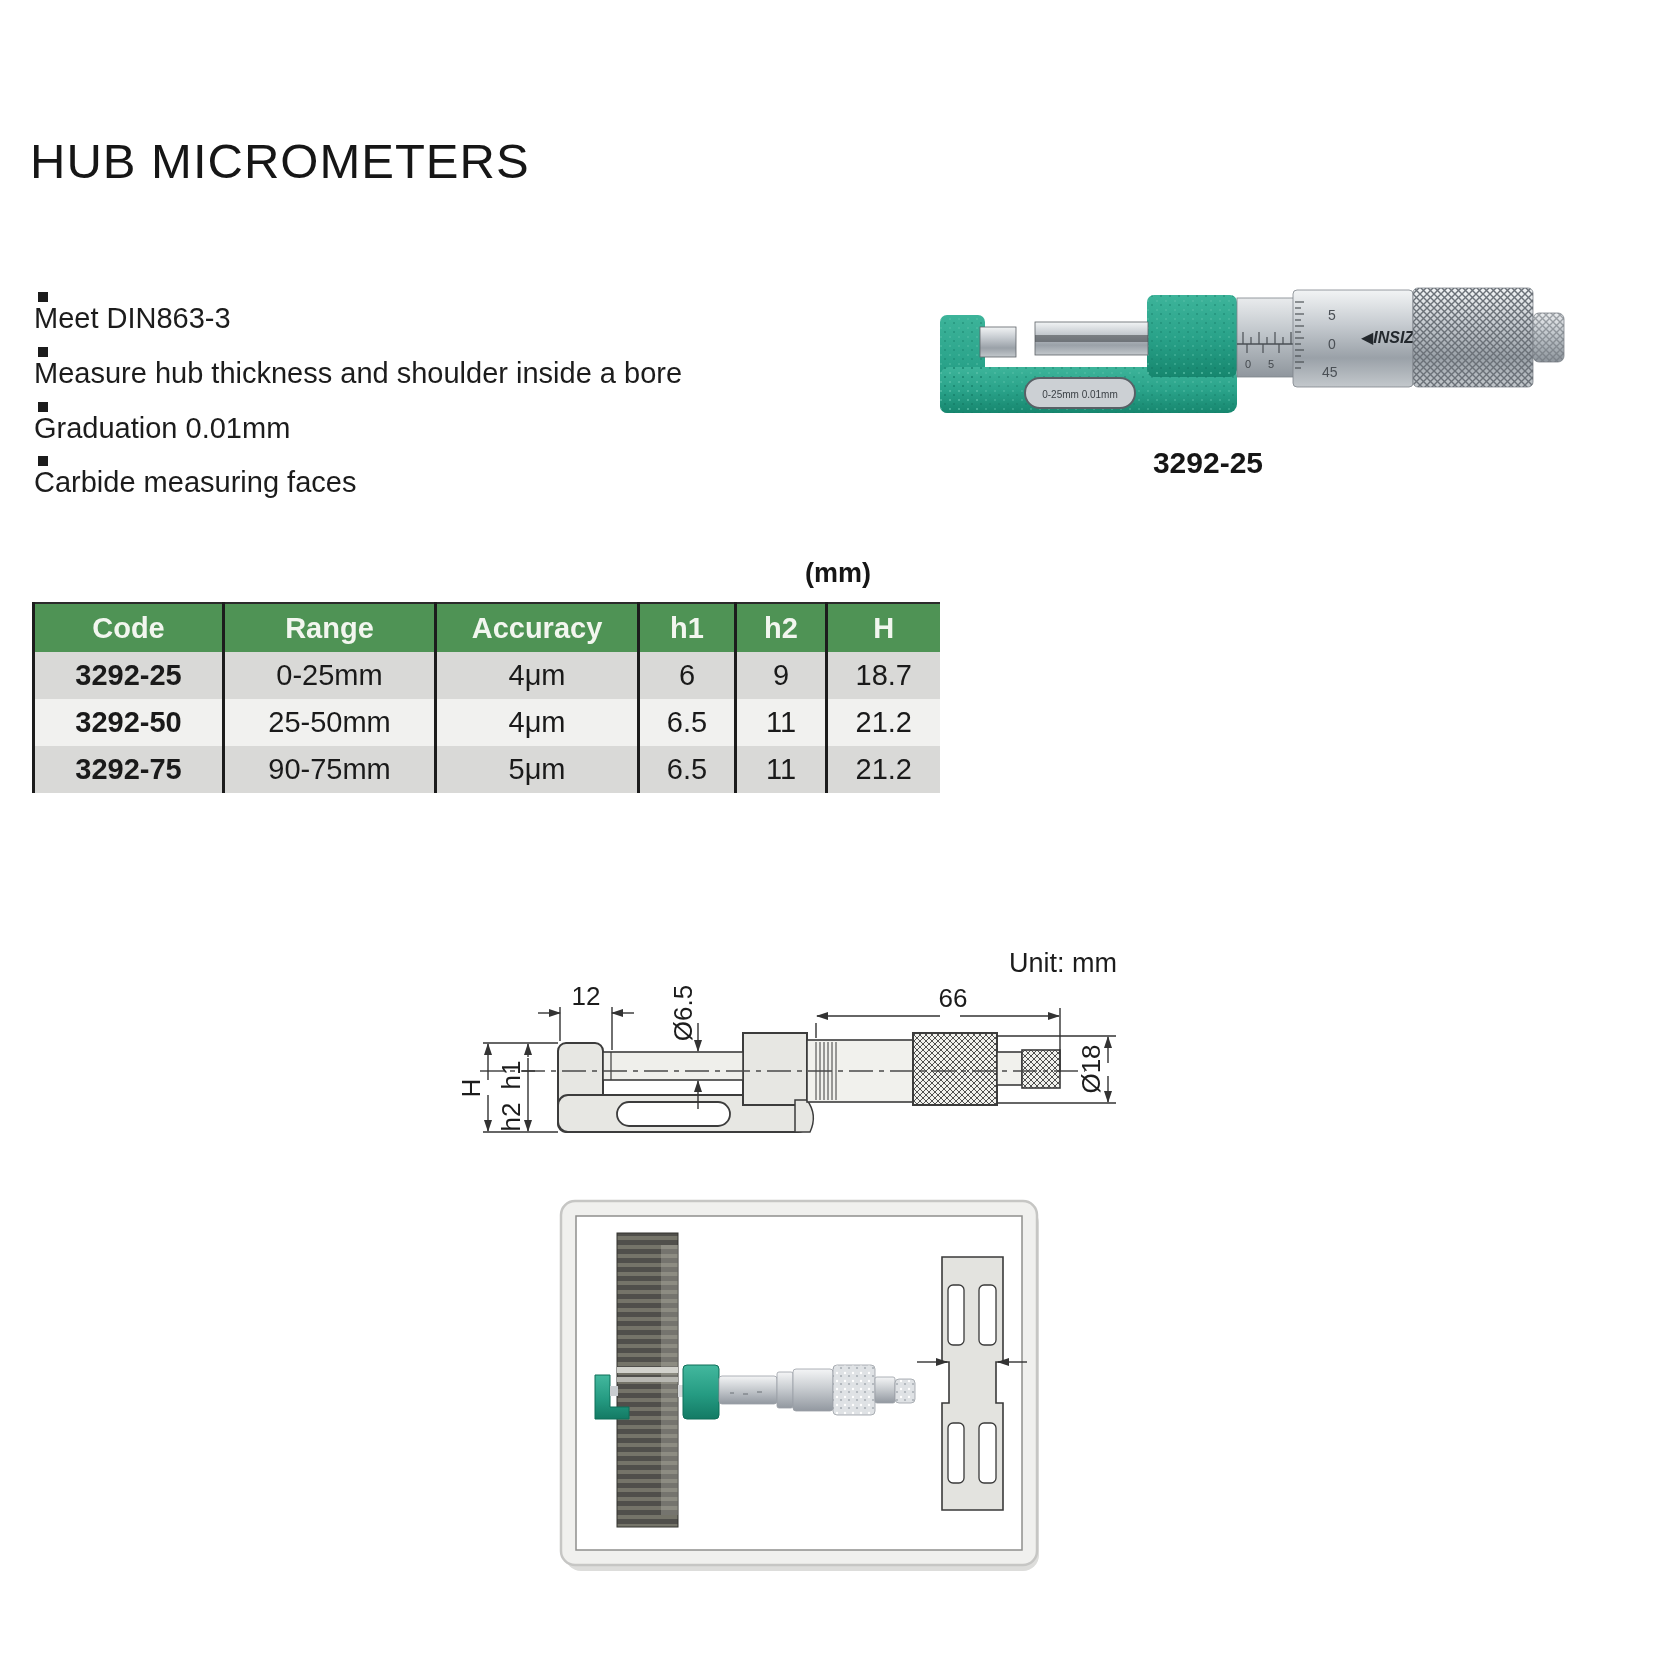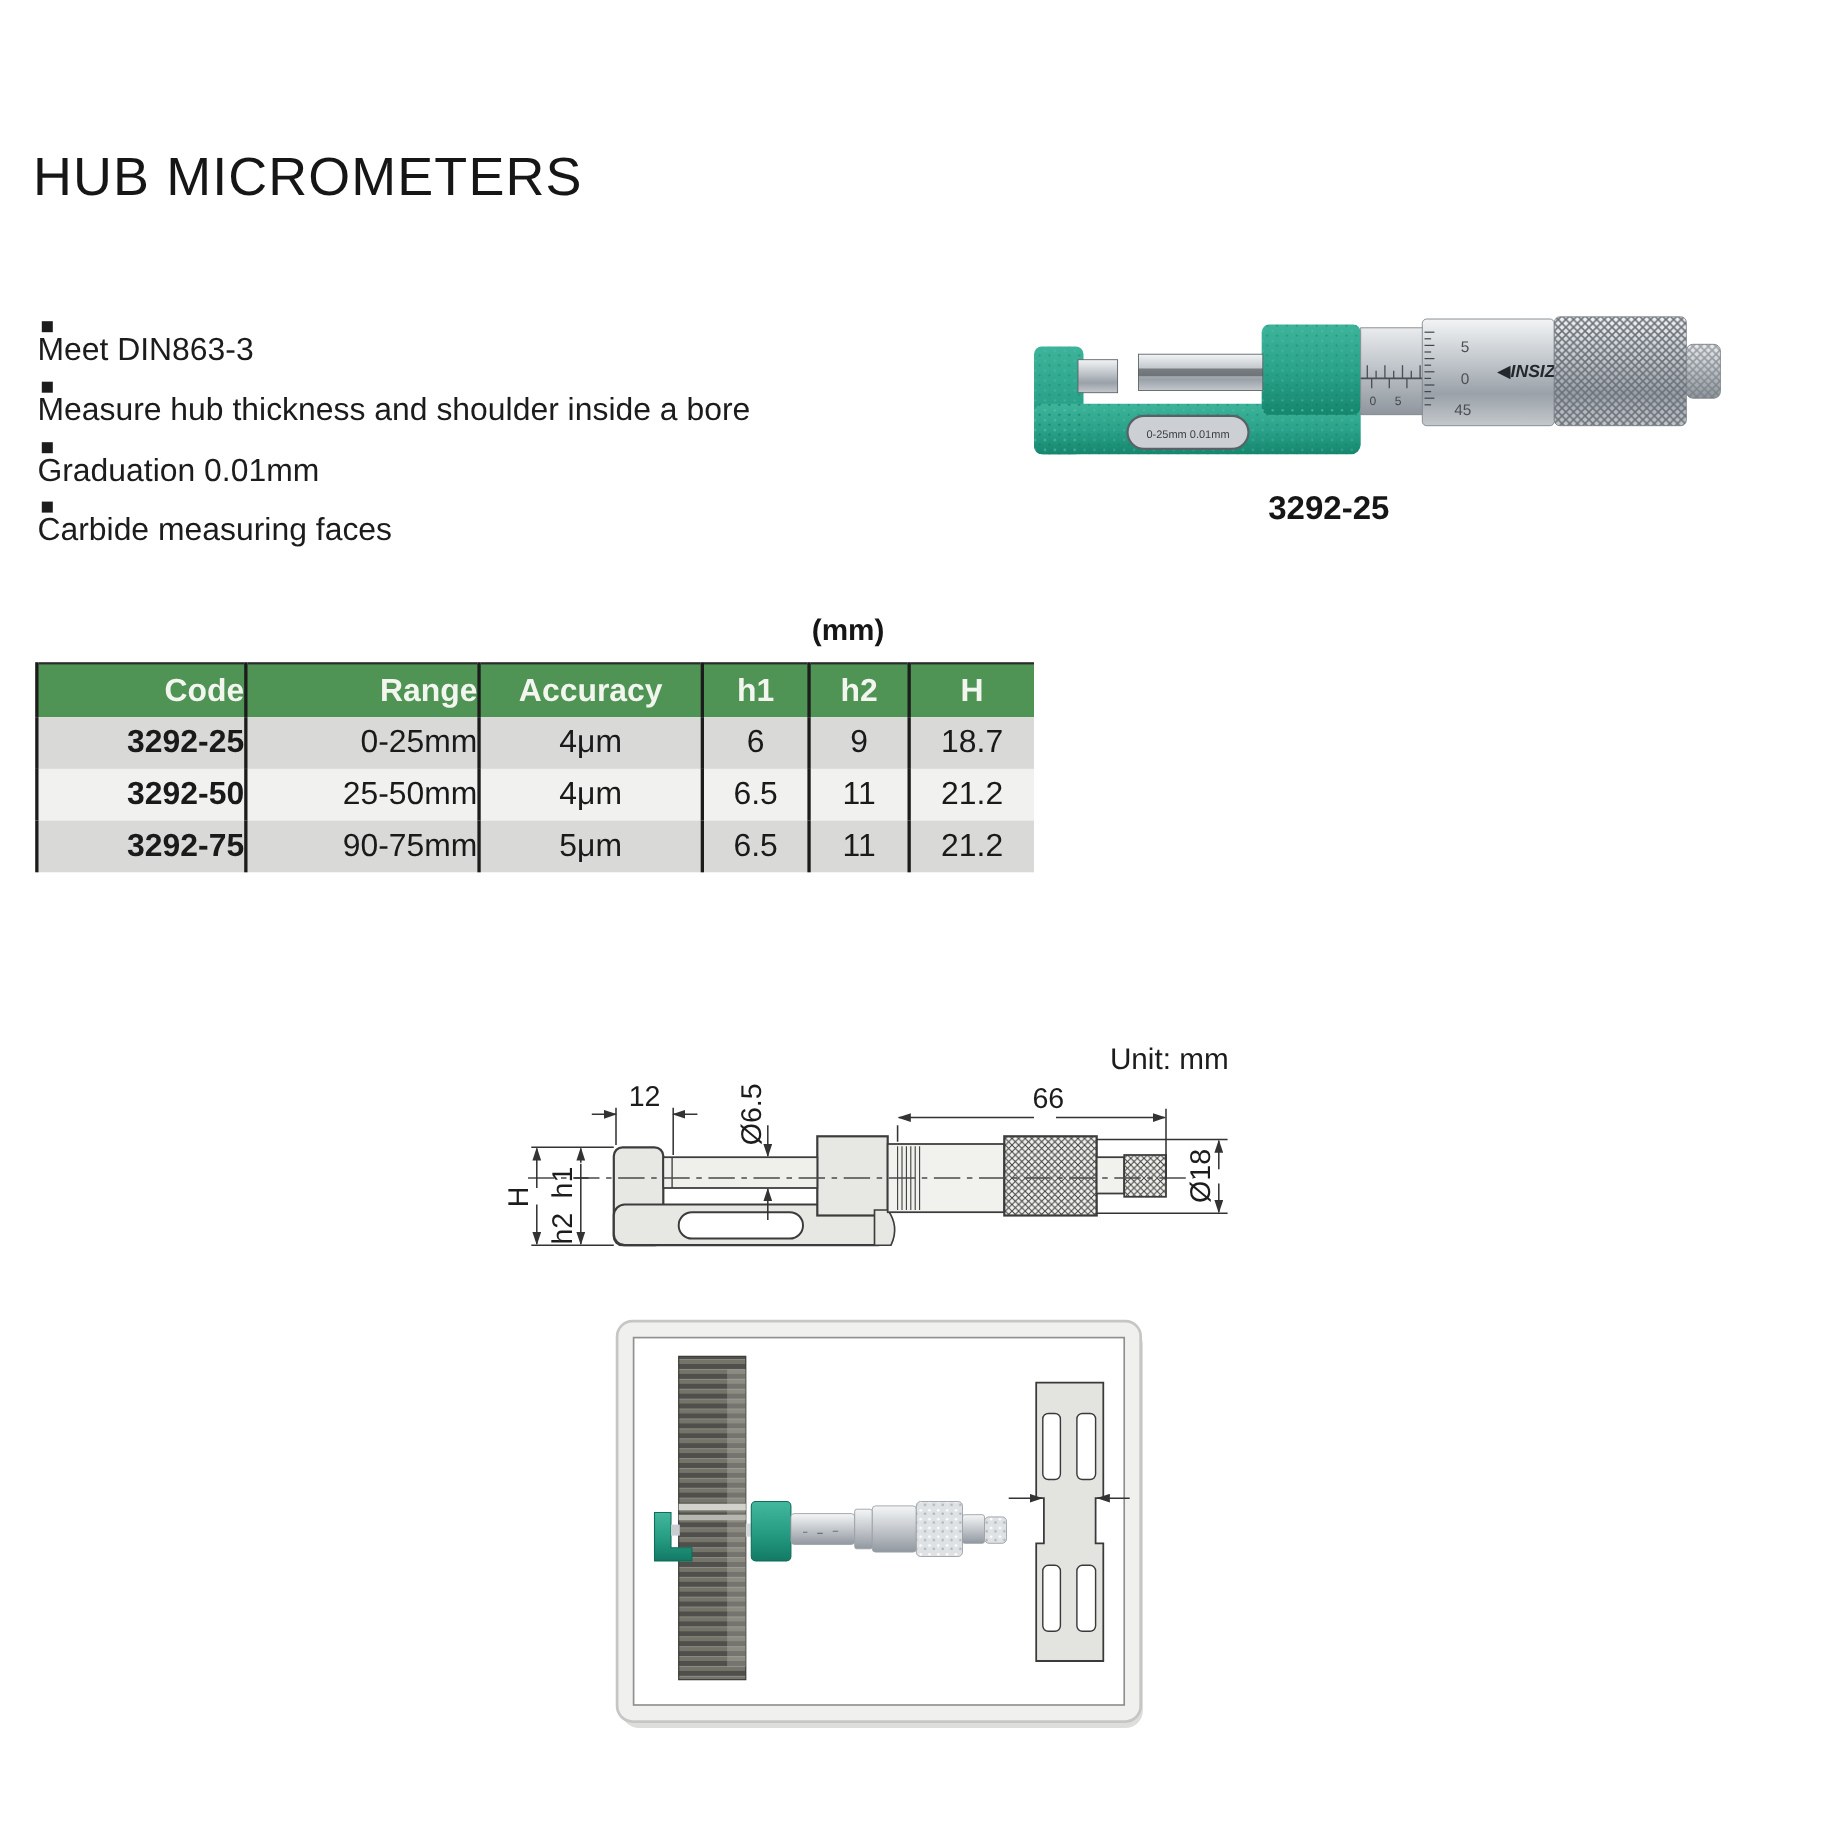--- a/index.html
+++ b/index.html
@@ -11,29 +11,29 @@
   .abs{position:absolute;}
   
   #title{left:30px;top:133px;font-size:49px;font-weight:normal;letter-spacing:1px;color:#161616;}
   
   #features{left:34px;top:281px;width:780px;list-style:none;margin:0;padding:0;}
   #features li{display:flex;align-items:flex-start;font-size:29px;line-height:33.8px;color:#1c1c1c;flex-direction:column;}
   #features .sq{width:10px;height:10px;background:#1c1c1c;margin:11px 16px 0 4px;flex:0 0 10px;}
   
   #prodcap{left:1108px;top:446px;width:200px;text-align:center;font-size:30px;font-weight:bold;color:#161616;}
   
-  #mmnote{left:738px;top:558px;width:200px;text-align:left;font-size:27px;font-weight:bold;color:#161616;}
+  #mmnote{left:738px;top:558px;width:200px;text-align:center;font-size:27px;font-weight:bold;color:#161616;}
   
   #spec{left:32px;top:602px;border-collapse:collapse;table-layout:fixed;border-left:3px solid #1c1c1c;border-top:2px solid #2b2b2b;}
   #spec th,#spec td{border-left:3px solid #1c1c1c;font-size:29px;padding:0;height:47px;vertical-align:middle;}
   #spec th:first-child,#spec td:first-child{border-left:none;}
   #spec thead th{background:#4f9355;color:#f2f6ef;font-weight:bold;height:48px;}
   #spec tbody tr:nth-child(odd) td{background:#d9d9d7;}
   #spec tbody tr:nth-child(even) td{background:#f1f1ef;}
-  .cl{text-align:right;padding-left:26px;}
+  .cl{text-align:center;padding-left:26px;}
   .cc{text-align:center;}
   td.code{font-weight:bold;}
   .dot{display:inline-block;width:15px;height:15px;border-radius:50%;background:#ffe714;margin-left:9px;vertical-align:middle;}
   svg text{font-family:"Liberation Sans","DejaVu Sans",sans-serif;}
 </style>
 </head>
 <body>
 
 <div class="abs" id="title">HUB MICROMETERS</div>
 

